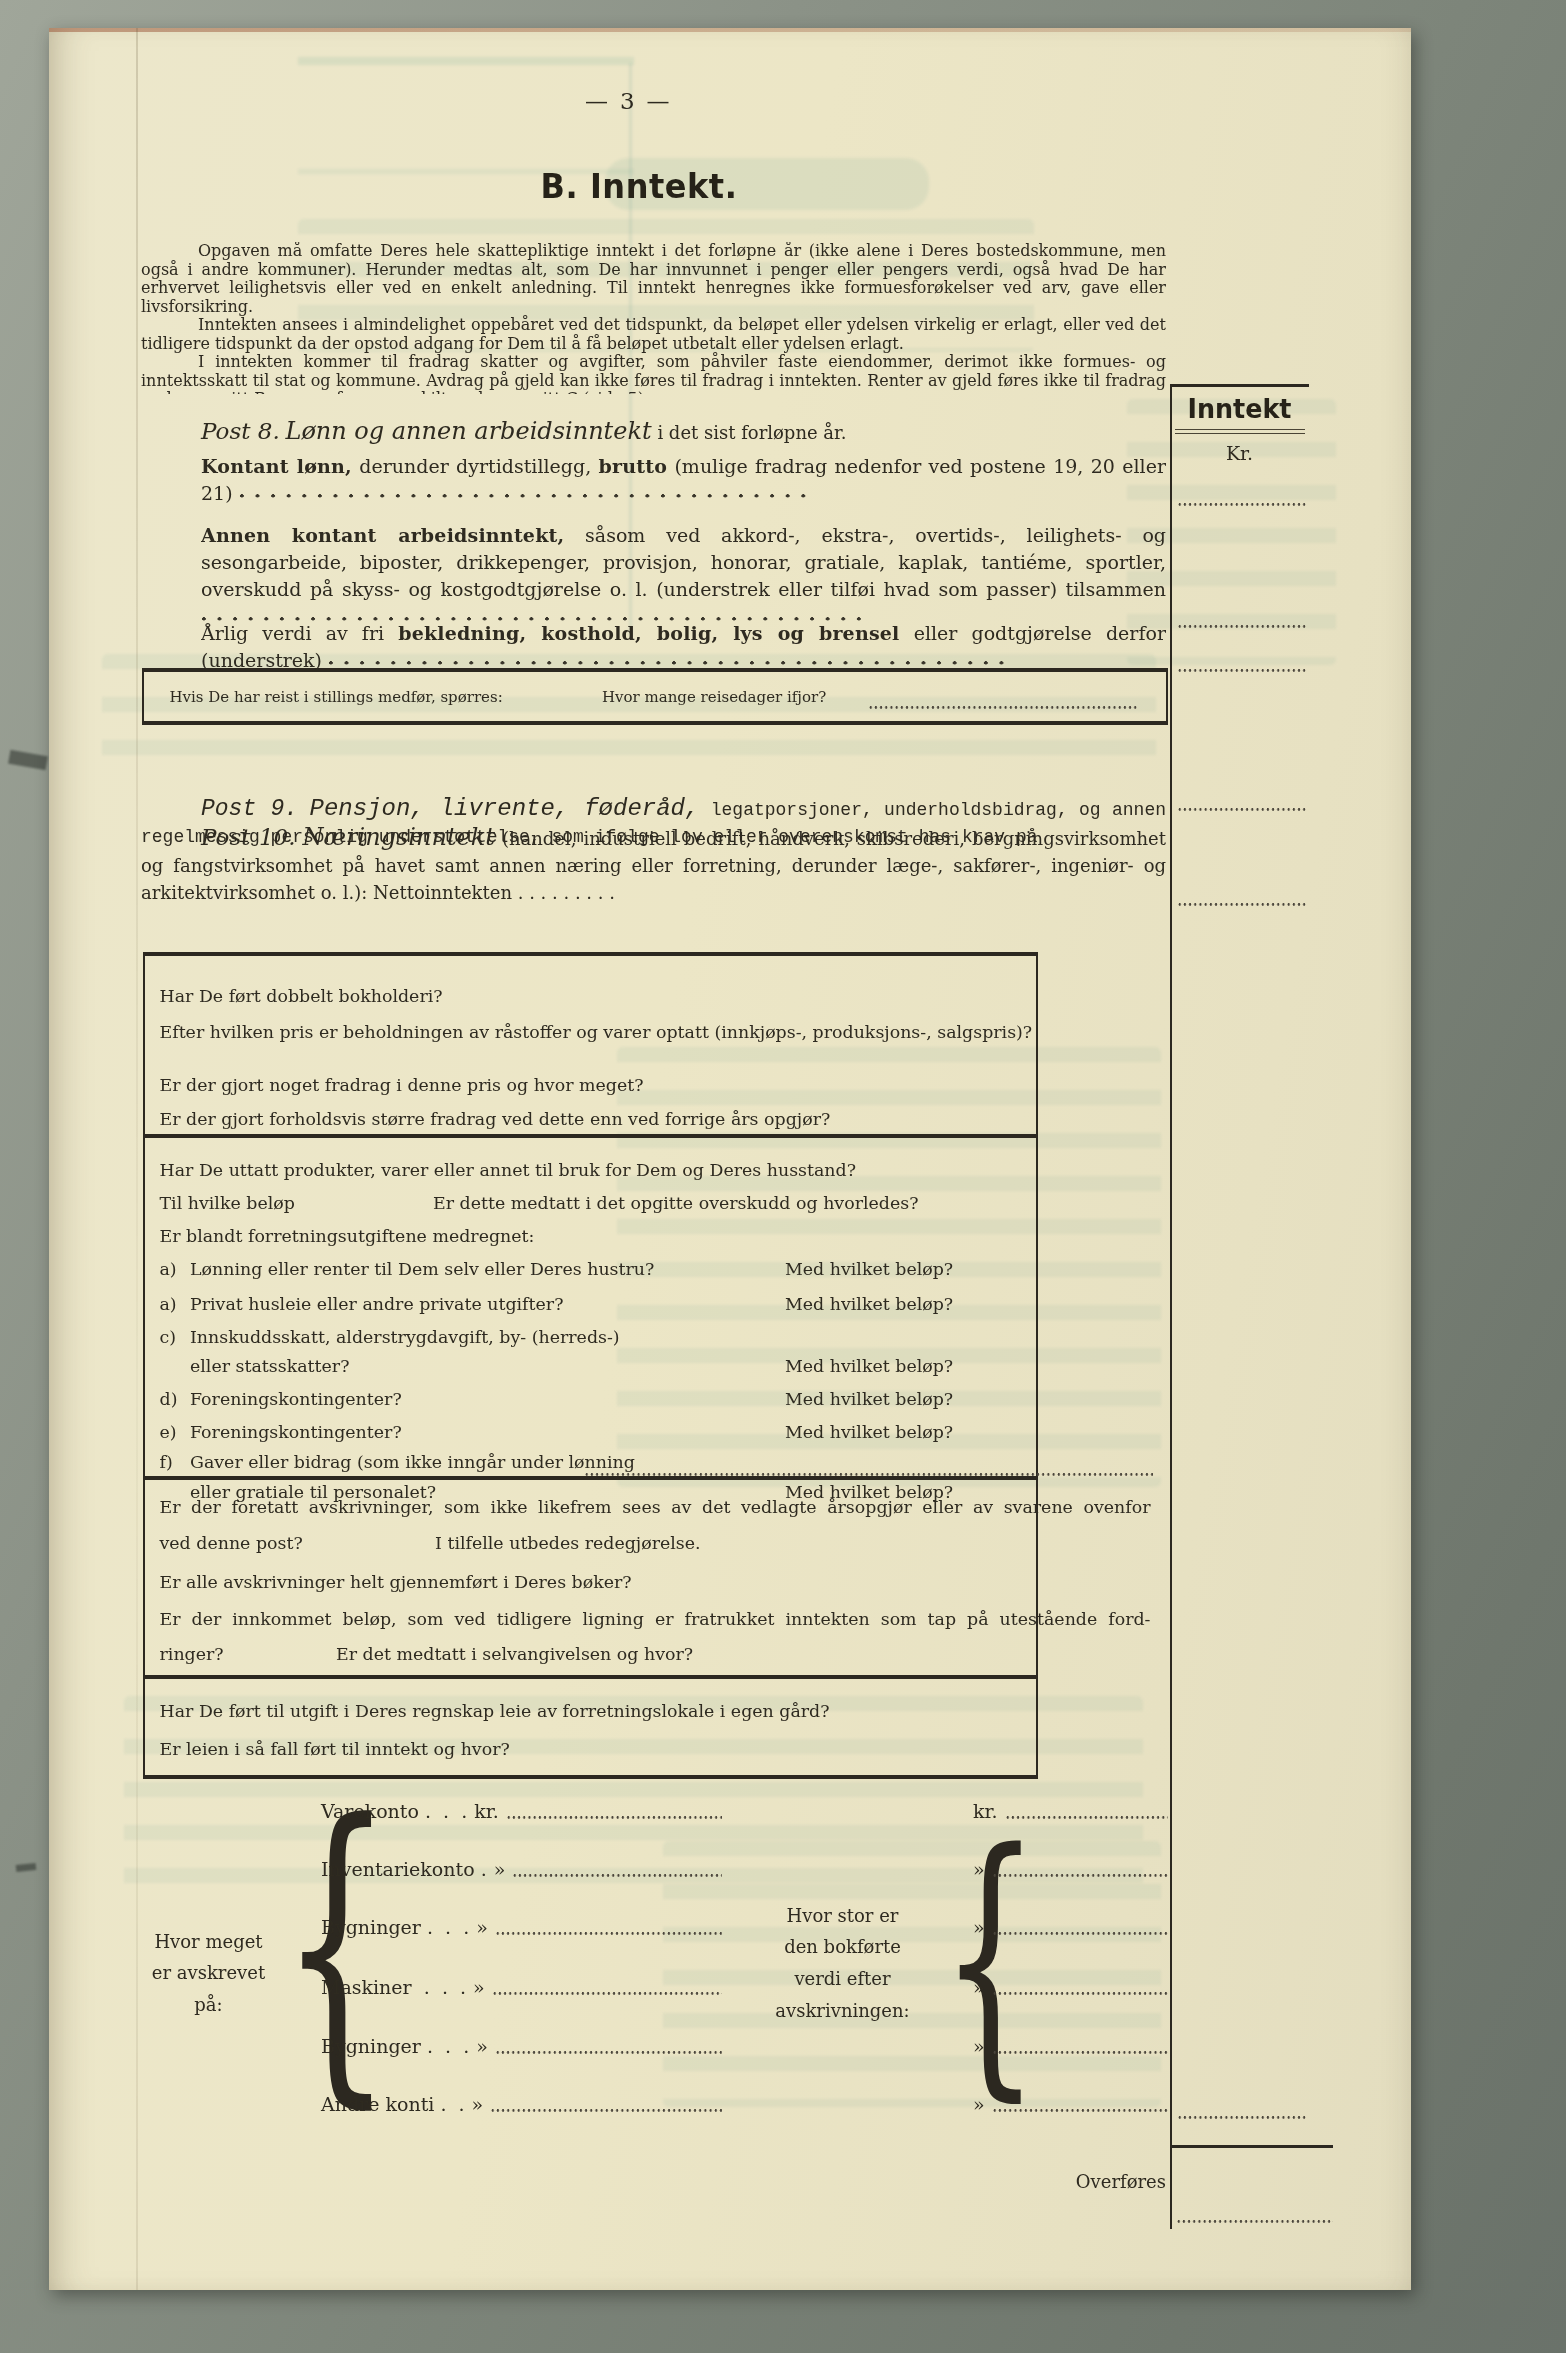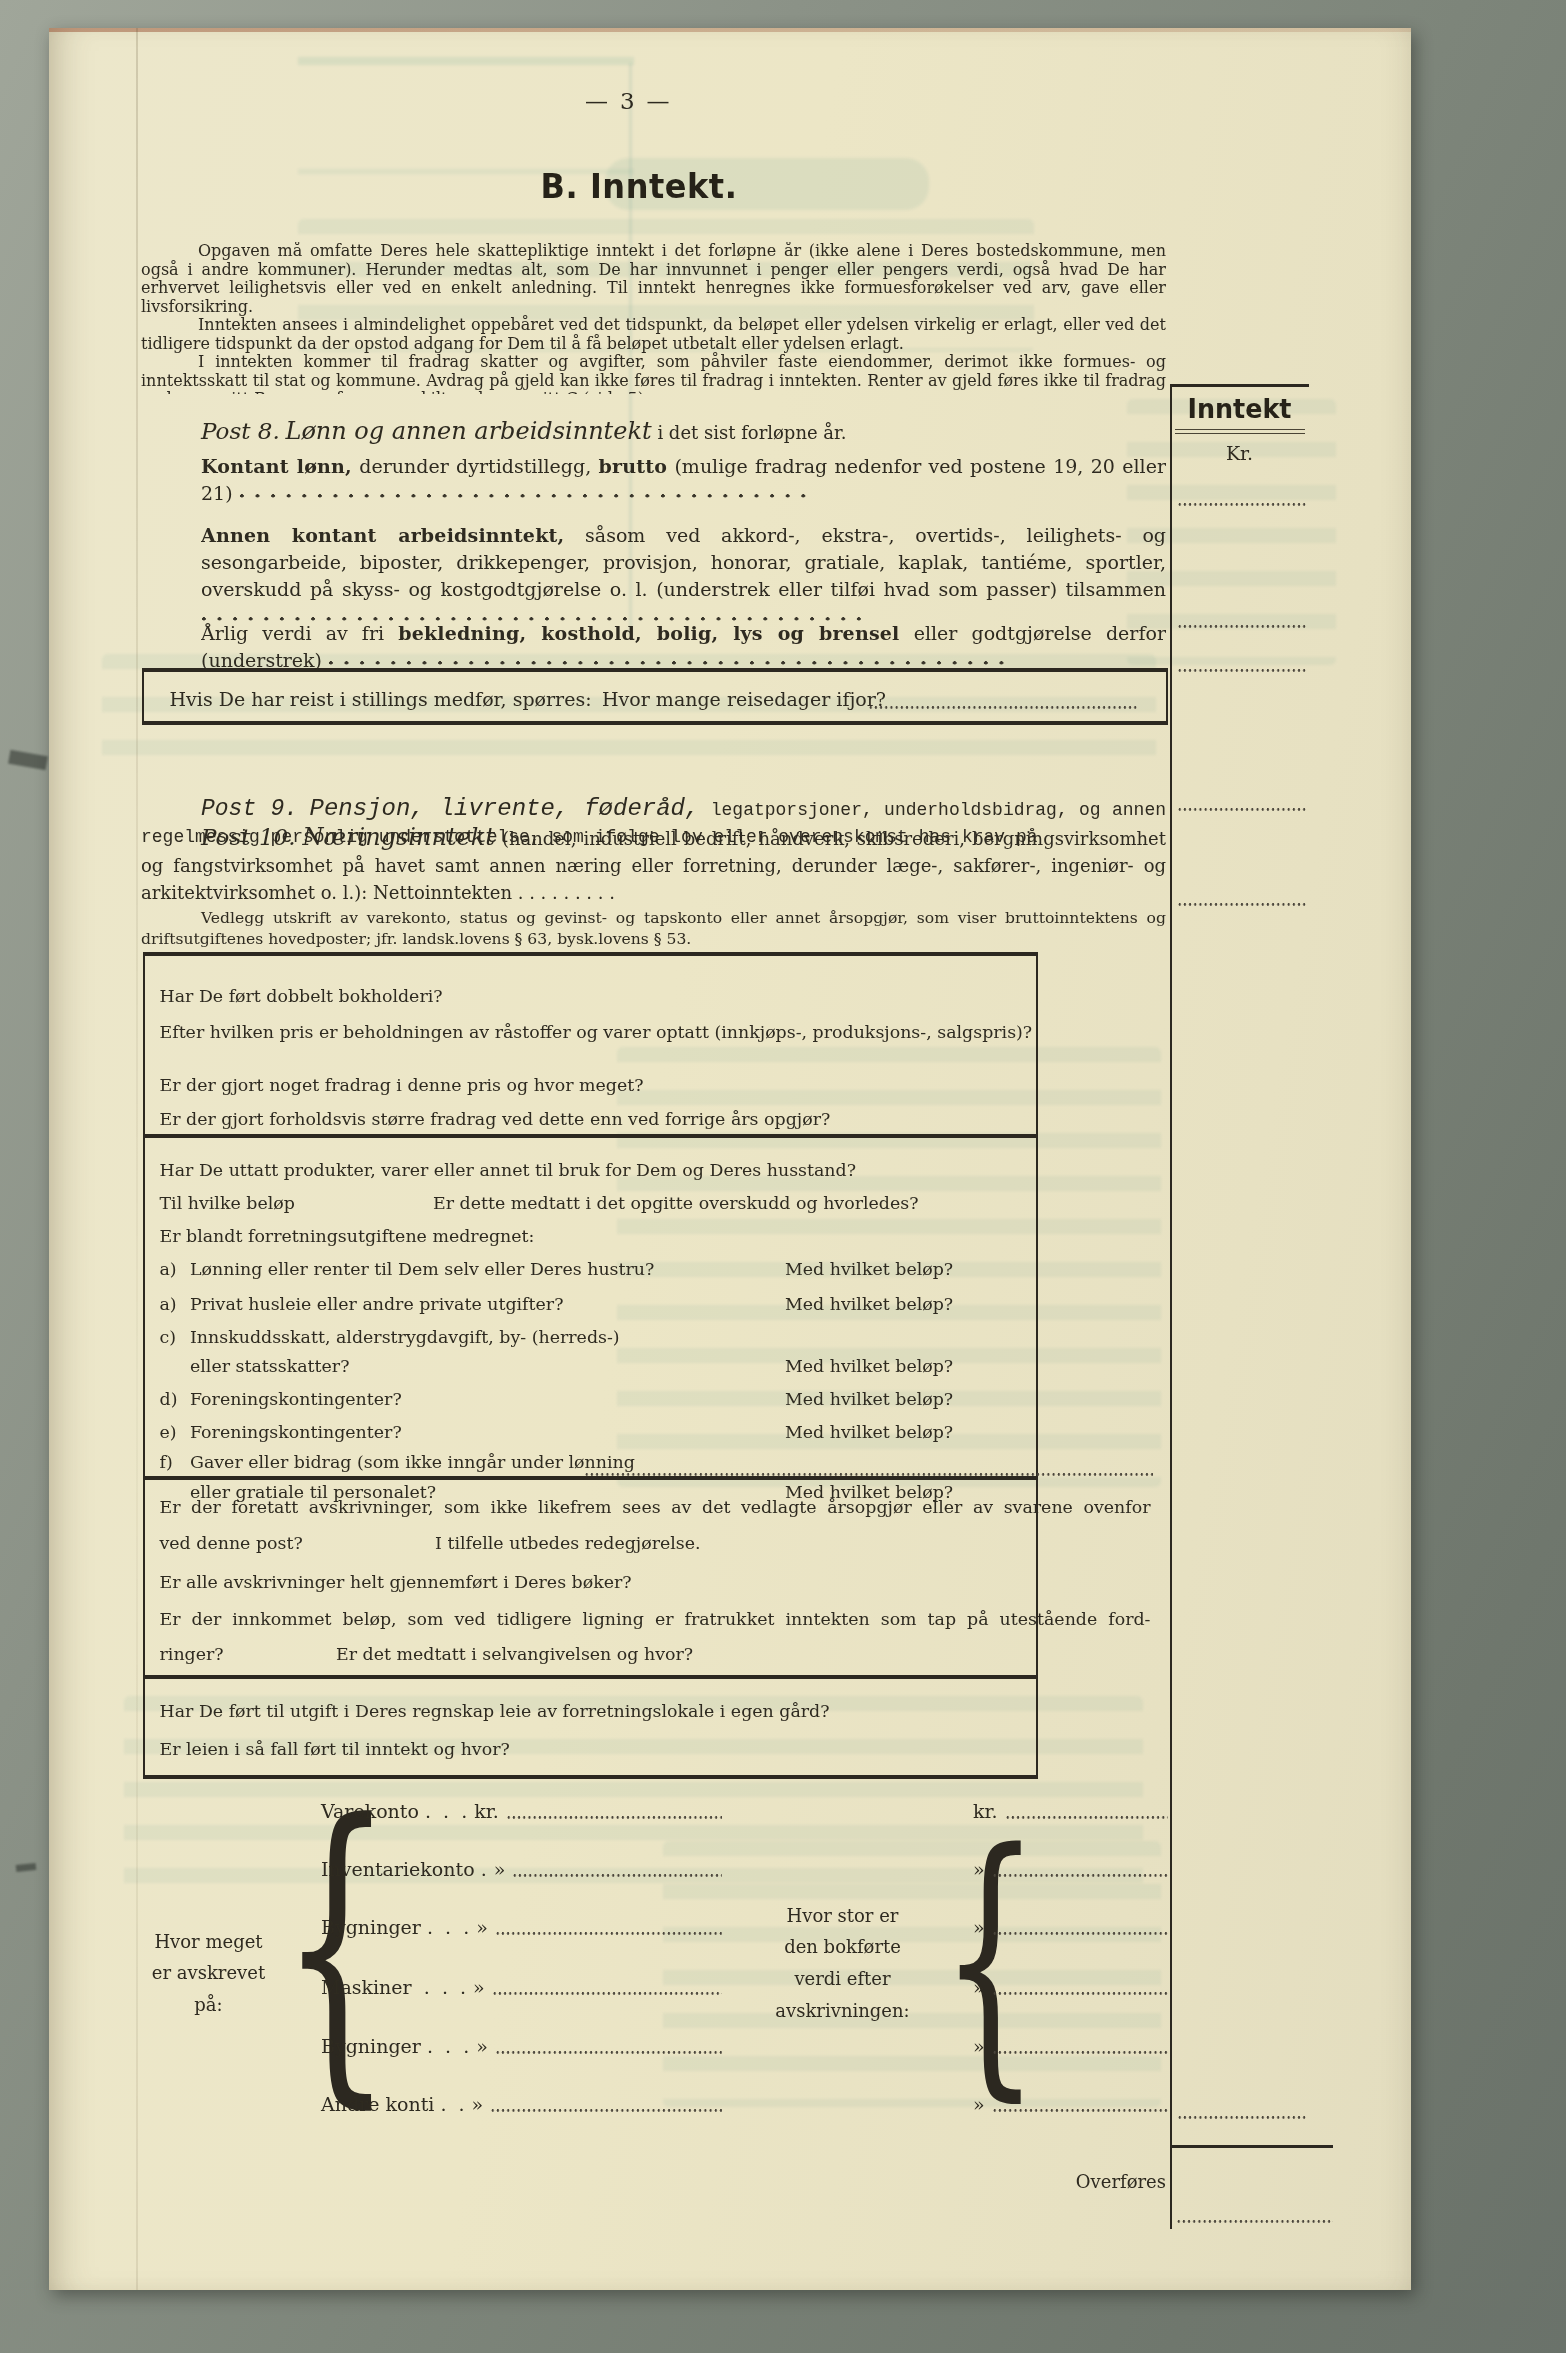--- a/index.html
+++ b/index.html
@@ -53,21 +53,21 @@
   .p8c{top:592px;height:56px;}
   .p8body{display:inline;}
   .wdots{display:inline-block;height:5.2px;margin-bottom:1.7px;
        background-image:radial-gradient(circle at 2.9px 2.9px,#39352a 1.6px,transparent 2px);
        background-size:15.6px 5.2px;background-repeat:repeat-x;}
   .wa{width:568px;} .wb{width:660px;} .wc{width:678px;}
   .fdots{background-image:radial-gradient(circle at 1.7px 1.4px,#49443a 1px,transparent 1.4px);
        background-size:5.2px 2.9px;background-repeat:repeat-x;height:2.9px;}
   
   .tbox{left:93px;top:640px;width:1026px;height:57px;border:2.3px solid #2c2820;
-        border-top-width:4px;border-bottom-width:4px;box-sizing:border-box;font-size:19px;}
+        border-top-width:4px;border-bottom-width:4px;box-sizing:border-box;font-size:15px;}
   .tbox .t1{position:absolute;left:25.5px;top:16px;}
   .tbox .t2{position:absolute;left:458px;top:16px;}
   .tbox .tfill{position:absolute;left:725px;right:28px;top:34px;}
   
   .postp{left:92px;width:1025px;font-size:18px;line-height:27px;text-align:justify;text-indent:60px;overflow:hidden;}
   .p9{top:767px;height:54px;font-family:Liberation Mono, monospace;}
   .p10{top:796px;height:81px;}
   .note{left:92px;top:880px;width:1025px;height:44px;overflow:hidden;
         font-size:15.6px;line-height:21px;text-align:justify;text-indent:60px;margin:0;}
   
@@ -152,21 +152,20 @@
     </div>
 
     <div class="abs tbox">
       <span class="t1">Hvis De har reist i stillings medfør, spørres:</span>
       <span class="t2">Hvor mange reisedager ifjor?</span>
       <div class="tfill fdots"></div>
     </div>
 
     <div class="abs postp p9"><span class="seg-pn">Post 9.</span><span>  </span><span class="seg-pt">Pensjon, livrente, føderåd,</span><span> legatporsjoner, underholdsbidrag, og annen regelmessig personlig understøttelse, som ifølge lov eller overenskomst has krav på</span></div>
     <div class="abs postp p10"><span class="seg-pn">Post 10.</span><span>  </span><span class="seg-pt">Næringsinntekt</span><span> (handel, industriell bedrift, håndverk, skibsrederi, bergningsvirksomhet og fangstvirksomhet på havet samt annen næring eller forretning, derunder læge-, sakfører-, ingeniør- og arkitektvirksomhet o. l.):  </span><span class="seg-i">Nettoinntekten</span><span> .  .  .  .  .  .  .  .  .</span></div>
-    <p class="abs note">Vedlegg utskrift av varekonto, status og gevinst- og tapskonto eller annet årsopgjør, som viser bruttoinntektens og driftsutgiftenes hovedposter; jfr. landsk.lovens § 63, bysk.lovens § 53.</p>
 
     <div class="qbox boxA">
       <div class="q" style="top:30px">Har De ført dobbelt bokholderi?</div>
       <div class="q" style="top:66px">Efter hvilken pris er beholdningen av råstoffer og varer optatt (innkjøps-, produksjons-, salgspris)?</div>
       <div class="q" style="top:119px">Er der gjort noget fradrag i denne pris og hvor meget?</div>
       <div class="q" style="top:153px">Er der gjort forholdsvis større fradrag ved dette enn ved forrige års opgjør?</div>
       <div class="qdivider" style="top:178px"></div>
       <div class="q" style="top:204px">Har De uttatt produkter, varer eller annet til bruk for Dem og Deres husstand?</div>
       <div class="q" style="top:237px">Til hvilke beløp</div>
       <div class="q" style="top:237px;left:288px">Er dette medtatt i det opgitte overskudd og hvorledes?</div>

